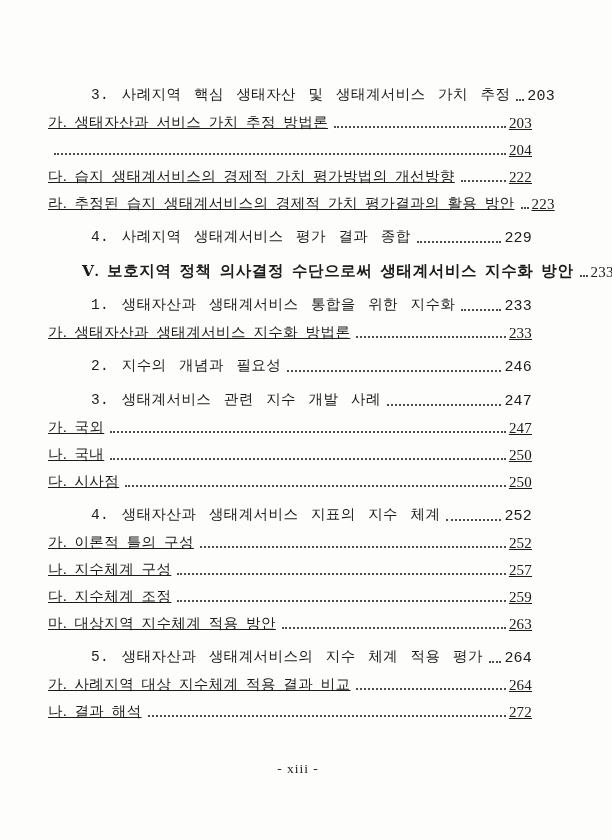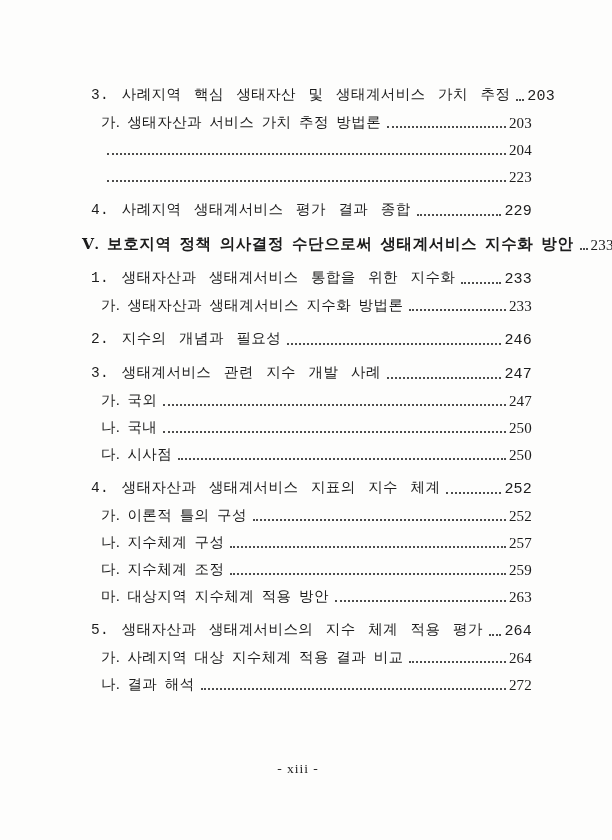--- a/index.html
+++ b/index.html
@@ -36,21 +36,21 @@
     word-spacing: 3.5px;
   }
   .toc-row.space-before { margin-top: 7px; }
   .toc-row.level-0 {
     padding-left: 82px;
     font-weight: 700;
     font-size: 15.5px;
     letter-spacing: 0.6px;
   }
   .toc-row.level-1 { padding-left: 91px; font-family: Liberation Mono, monospace; }
-  .toc-row.level-2 { padding-left: 101px; }
+  .toc-row.level-2 { padding-left: 48px; text-decoration: underline; }
   .label {
     flex: 0 0 auto;
     line-height: 1.35;
   }
   .dots {
     flex: 1 1 auto;
     border-bottom: 2px dotted #4c4c4c;
     margin: 0 3px 5px 6px;
     min-width: 8px;
   }
@@ -85,20 +85,26 @@
       <div class="toc-row level-2">
     <span class="label">가. 생태자산과 서비스 가치 추정 방법론</span>
     <span class="dots"></span>
     <span class="pagenum">203</span>
   </div>
       <div class="toc-row level-2">
     <span class="dots"></span>
     <span class="pagenum">204</span>
   </div>
       <div class="toc-row level-2">
+    <span class="label">다. 습지 생태계서비스의 경제적 가치 평가방법의 개선방향</span>
+    <span class="dots"></span>
+    <span class="pagenum">222</span>
+  </div>
+      <div class="toc-row level-2">
+    <span class="label">라. 추정된 습지 생태계서비스의 경제적 가치 평가결과의 활용 방안</span>
     <span class="dots"></span>
     <span class="pagenum">223</span>
   </div>
       <div class="toc-row level-1 space-before">
     <span class="label">4. 사례지역 생태계서비스 평가 결과 종합</span>
     <span class="dots"></span>
     <span class="pagenum">229</span>
   </div>
       <div class="toc-row level-0 space-before">
     <span class="label">Ⅴ. 보호지역 정책 의사결정 수단으로써 생태계서비스 지수화 방안</span>

